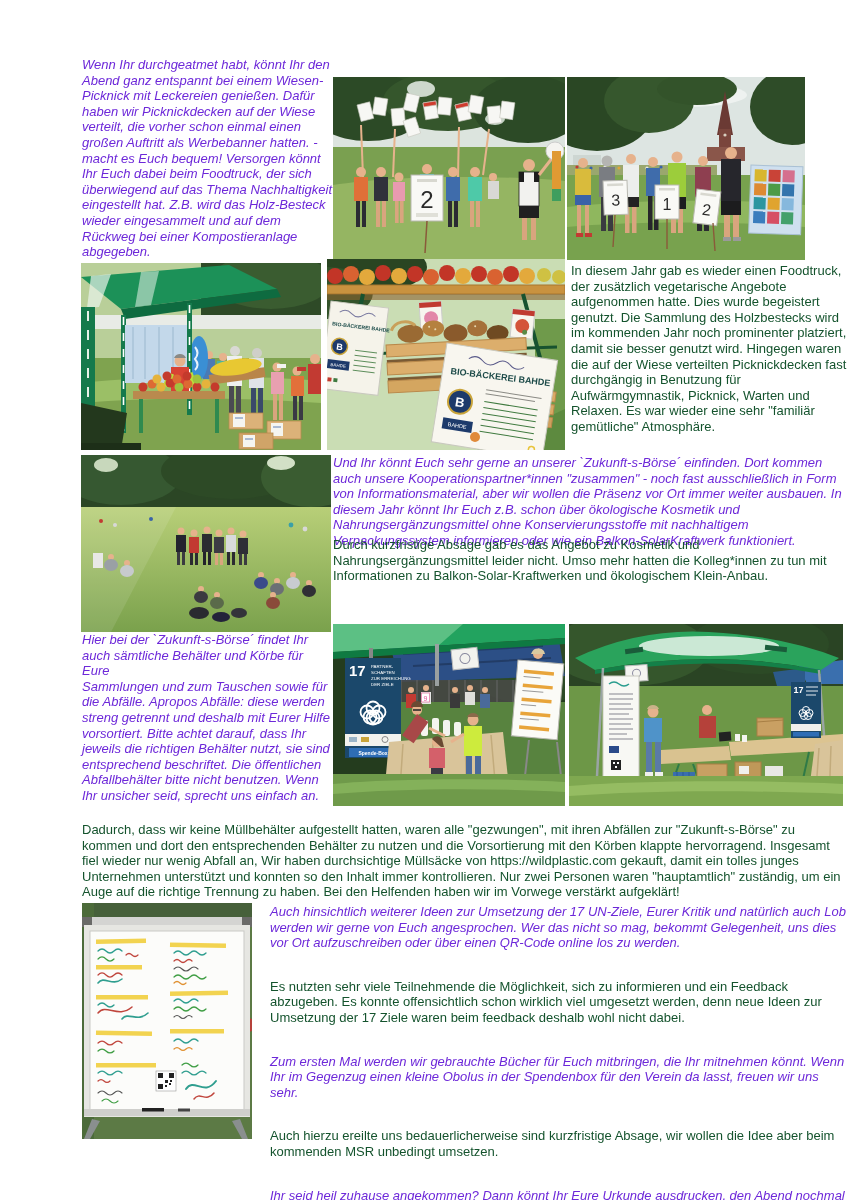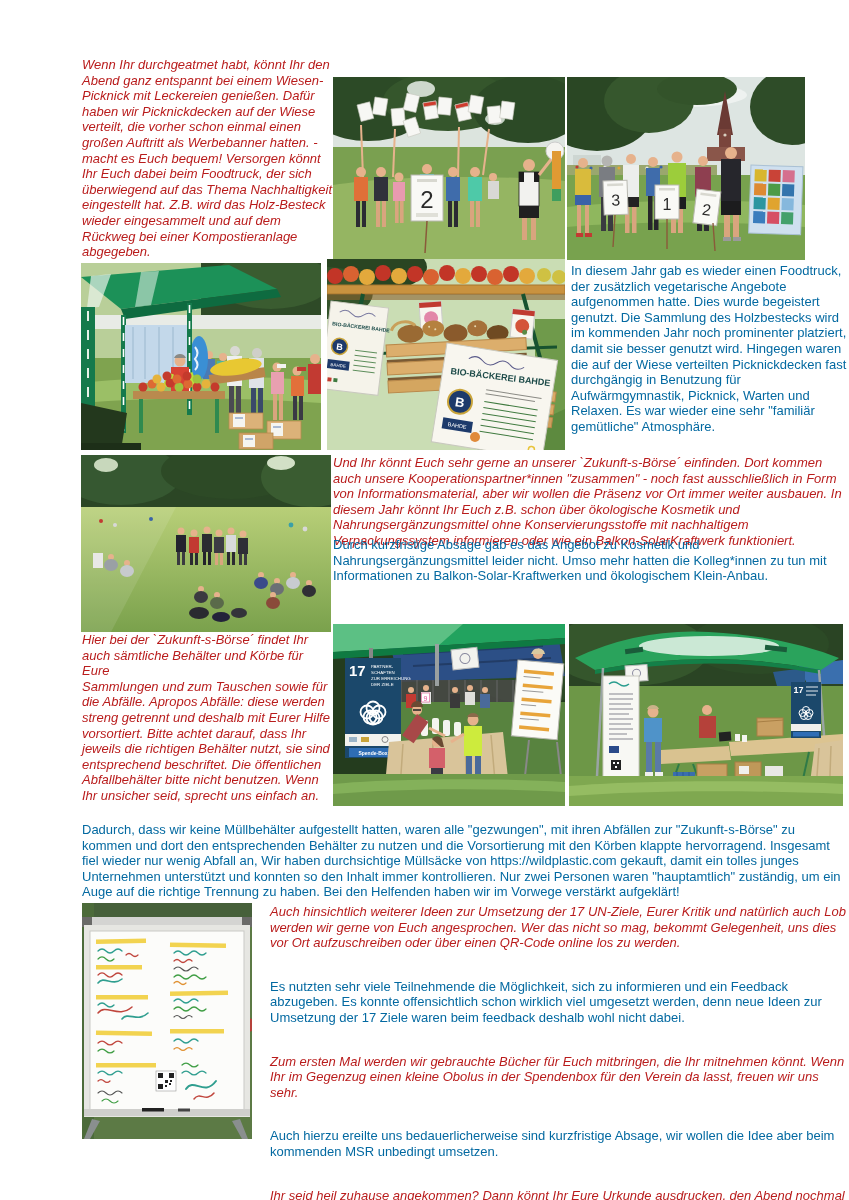--- a/index.html
+++ b/index.html
@@ -1,20 +1,20 @@
 <!DOCTYPE html>
 <html><head>
 <meta charset="utf-8">
 <style>
   html,body{margin:0;padding:0;background:#ffffff;}
   .page{position:relative;width:849px;height:1200px;background:#ffffff;overflow:hidden;
         font-family:"Liberation Sans",sans-serif;}
   .para{position:absolute;font-size:13px;line-height:15.6px;white-space:pre-line;margin:0;}
-  .italic{font-style:italic;color:#b91c1c;}
-  .regular{color:#0369a1;}
+  .italic{font-style:italic;color:#6d28d9;}
+  .regular{color:#14532d;}
   .photo{position:absolute;margin:0;padding:0;}
   .photo svg{display:block;width:100%;height:100%;}
   .col{position:absolute;display:flex;flex-direction:column;gap:28px;}
   .col .para{position:static;}
   svg text{font-family:"Liberation Sans",sans-serif;}
 </style>
 </head>
 <body>
 
 <div class="page">

